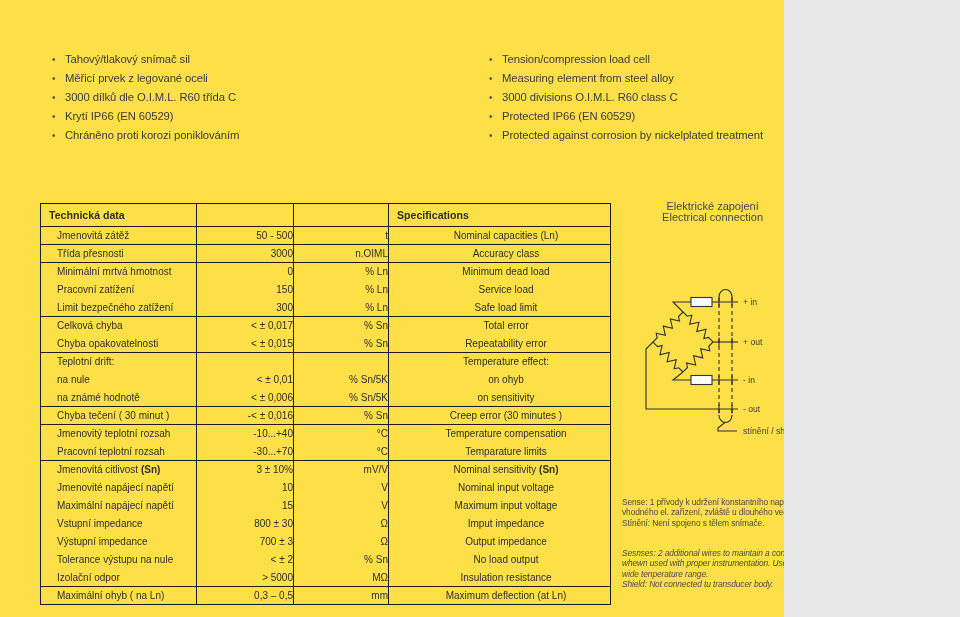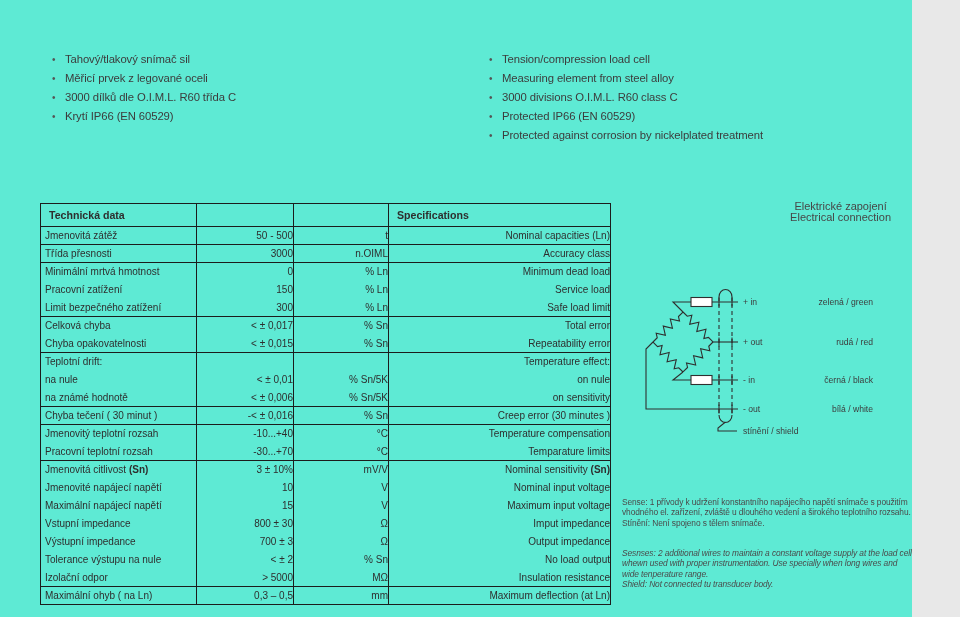--- a/index.html
+++ b/index.html
@@ -1,18 +1,18 @@
 <!DOCTYPE html>
 <html><head>
 <meta charset="utf-8">
 <style>
   * { margin:0; padding:0; box-sizing:border-box; }
   body { background:#e8e8e8; font-family:"Liberation Sans", sans-serif; }
   .page {
-    position:relative; width:912px; height:617px; background:#5eead4;
+    position:relative; width:784px; height:617px; background:#fde047;
     overflow:hidden; color:#3a3a3a;
   }
 
   
   .feature-list { position:absolute; top:50px; list-style:none; font-size:11.3px; line-height:19px; color:#3c3c3c; letter-spacing:-0.1px; }
   .feature-list.cz { left:51px; }
   .feature-list.en { left:488px; }
   .feature-list li { position:relative; padding-left:14px; }
   .feature-list li::before { content:"•"; position:absolute; left:1px; top:0; font-size:10px; color:#555; }
 
@@ -20,23 +20,23 @@
   .spec-table-wrap { position:absolute; left:40px; top:203px; }
   table.spec { border-collapse:collapse; table-layout:fixed; width:570px; border:1.5px solid #1c1c1c; color:#2e2e2e; }
   table.spec col.c1 { width:156px; }
   table.spec col.c2 { width:97px; }
   table.spec col.c3 { width:95px; }
   table.spec col.c4 { width:222px; }
   table.spec th, table.spec td { border-left:1px solid #1c1c1c; font-weight:normal; white-space:nowrap; overflow:hidden; }
   table.spec th:first-child, table.spec td:first-child { border-left:none; }
   table.spec thead th { height:23px; border-bottom:1px solid #1c1c1c; font-weight:bold; font-size:10.6px; text-align:left; padding-left:8px; }
   table.spec td { height:18px; font-size:10px; line-height:11px; }
-  table.spec td.c1 { padding-left:4px; text-align:left; }
+  table.spec td.c1 { padding-left:16px; text-align:left; }
   table.spec td.c2, table.spec td.c3 { text-align:right; }
-  table.spec td.c4 { padding-left:13px; text-align:right; }
+  table.spec td.c4 { padding-left:13px; text-align:center; }
   table.spec tr.group-end td { border-bottom:1px solid #1c1c1c; }
   table.spec b { font-weight:bold; }
 
   
   .diagram-title { position:absolute; top:201px; right:21px; text-align:center; font-size:11px; line-height:11px; color:#474747; }
   svg.circuit { position:absolute; left:620px; top:272px; width:270px; height:175px; }
   svg.circuit .wire { stroke:#2f2f2f; stroke-width:1.1; fill:none; }
   svg.circuit .dash { stroke:#2f2f2f; stroke-width:1.1; fill:none; stroke-dasharray:4 3; }
   svg.circuit .boxr { fill:#ffffff; stroke:#2f2f2f; stroke-width:1.1; }
   svg.circuit text { font-family:"Liberation Sans", sans-serif; font-size:8.6px; fill:#3c3c3c; }
@@ -49,20 +49,21 @@
 </head>
 <body>
 
 <div class="page">
 
   <ul class="feature-list cz">
       <li>Tahový/tlakový snímač sil</li>
       <li>Měřicí prvek z legované oceli</li>
       <li>3000 dílků dle O.I.M.L. R60 třída C</li>
       <li>Krytí IP66 (EN 60529)</li>
+      <li>Chráněno proti korozi poniklováním</li>
     </ul>
   <ul class="feature-list en">
       <li>Tension/compression load cell</li>
       <li>Measuring element from steel alloy</li>
       <li>3000 divisions O.I.M.L. R60 class C</li>
       <li>Protected IP66 (EN 60529)</li>
       <li>Protected against corrosion by nickelplated treatment</li>
     </ul>
 
   <div class="spec-table-wrap">
@@ -127,21 +128,21 @@
           <tr>
             <td class="c1">Teplotní drift:</td>
             <td class="c2"></td>
             <td class="c3"></td>
             <td class="c4">Temperature effect:</td>
           </tr>
           <tr>
             <td class="c1">na nule</td>
             <td class="c2">&lt; ± 0,01</td>
             <td class="c3">% Sn/5K</td>
-            <td class="c4">on nule</td>
+            <td class="c4">on ohyb</td>
           </tr>
           <tr class="group-end">
             <td class="c1">na známé hodnotě</td>
             <td class="c2">&lt; ± 0,006</td>
             <td class="c3">% Sn/5K</td>
             <td class="c4">on sensitivity</td>
           </tr>
           <tr class="group-end">
             <td class="c1">Chyba tečení ( 30 minut )</td>
             <td class="c2">-&lt; ± 0,016</td>

